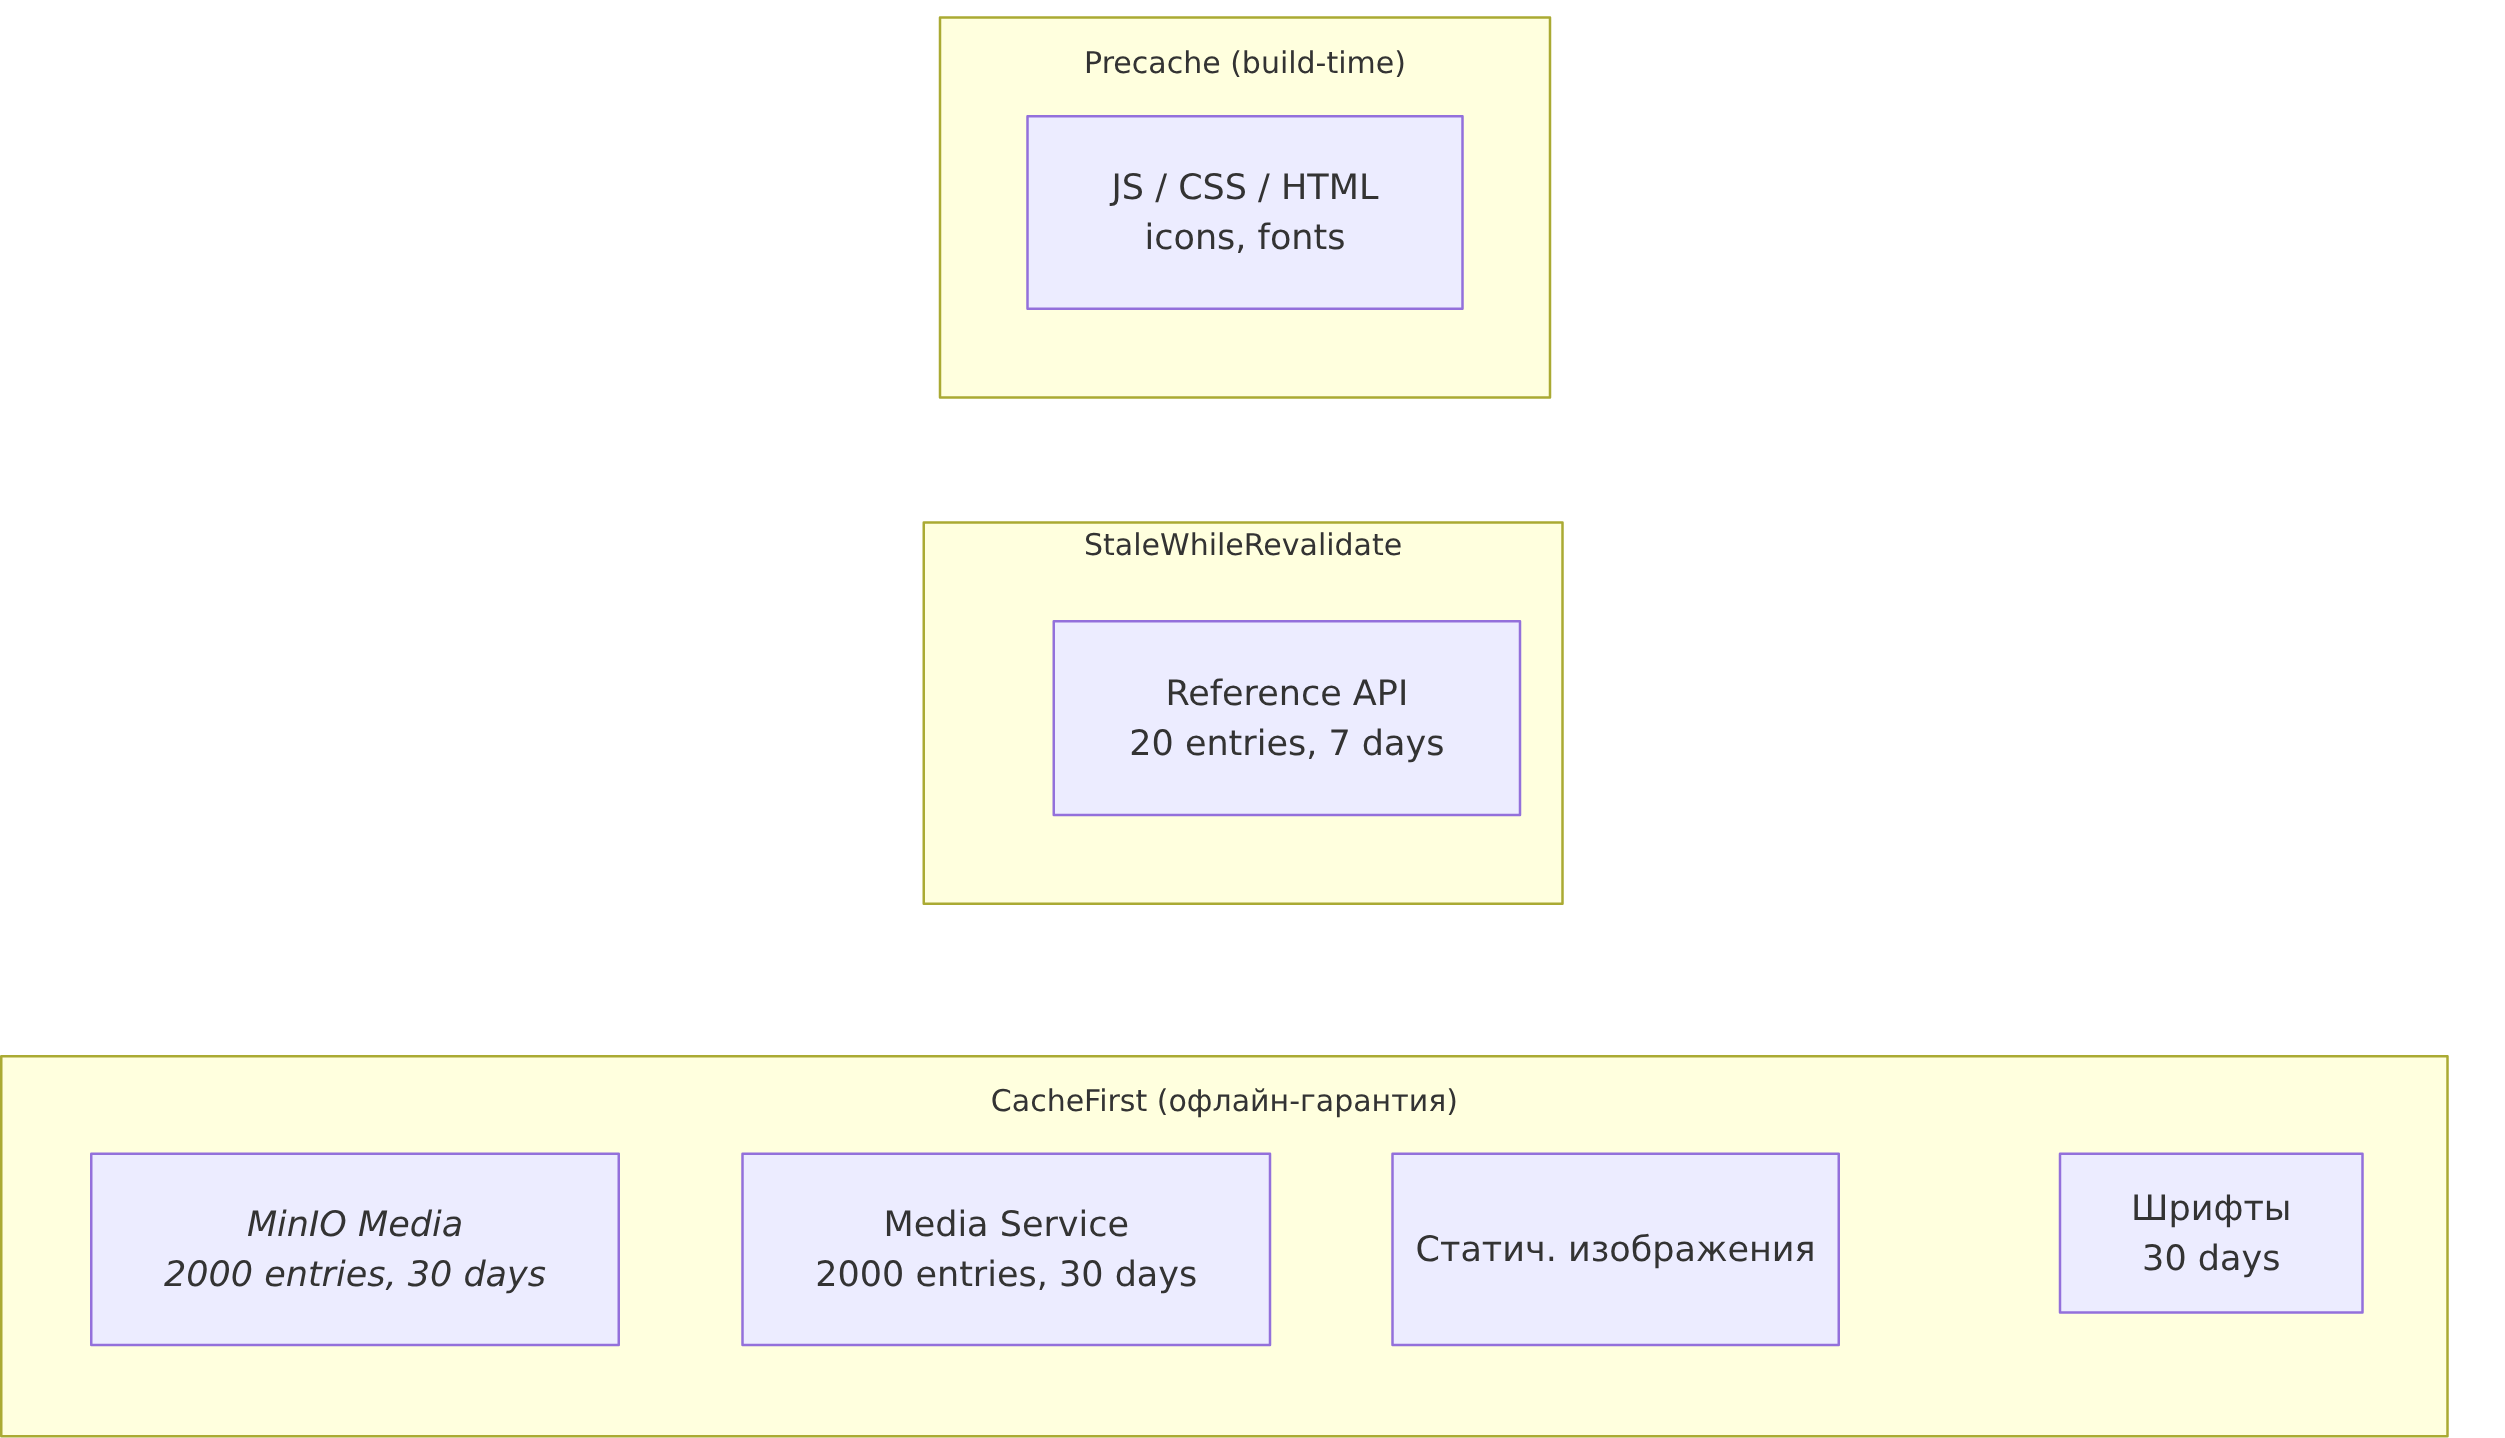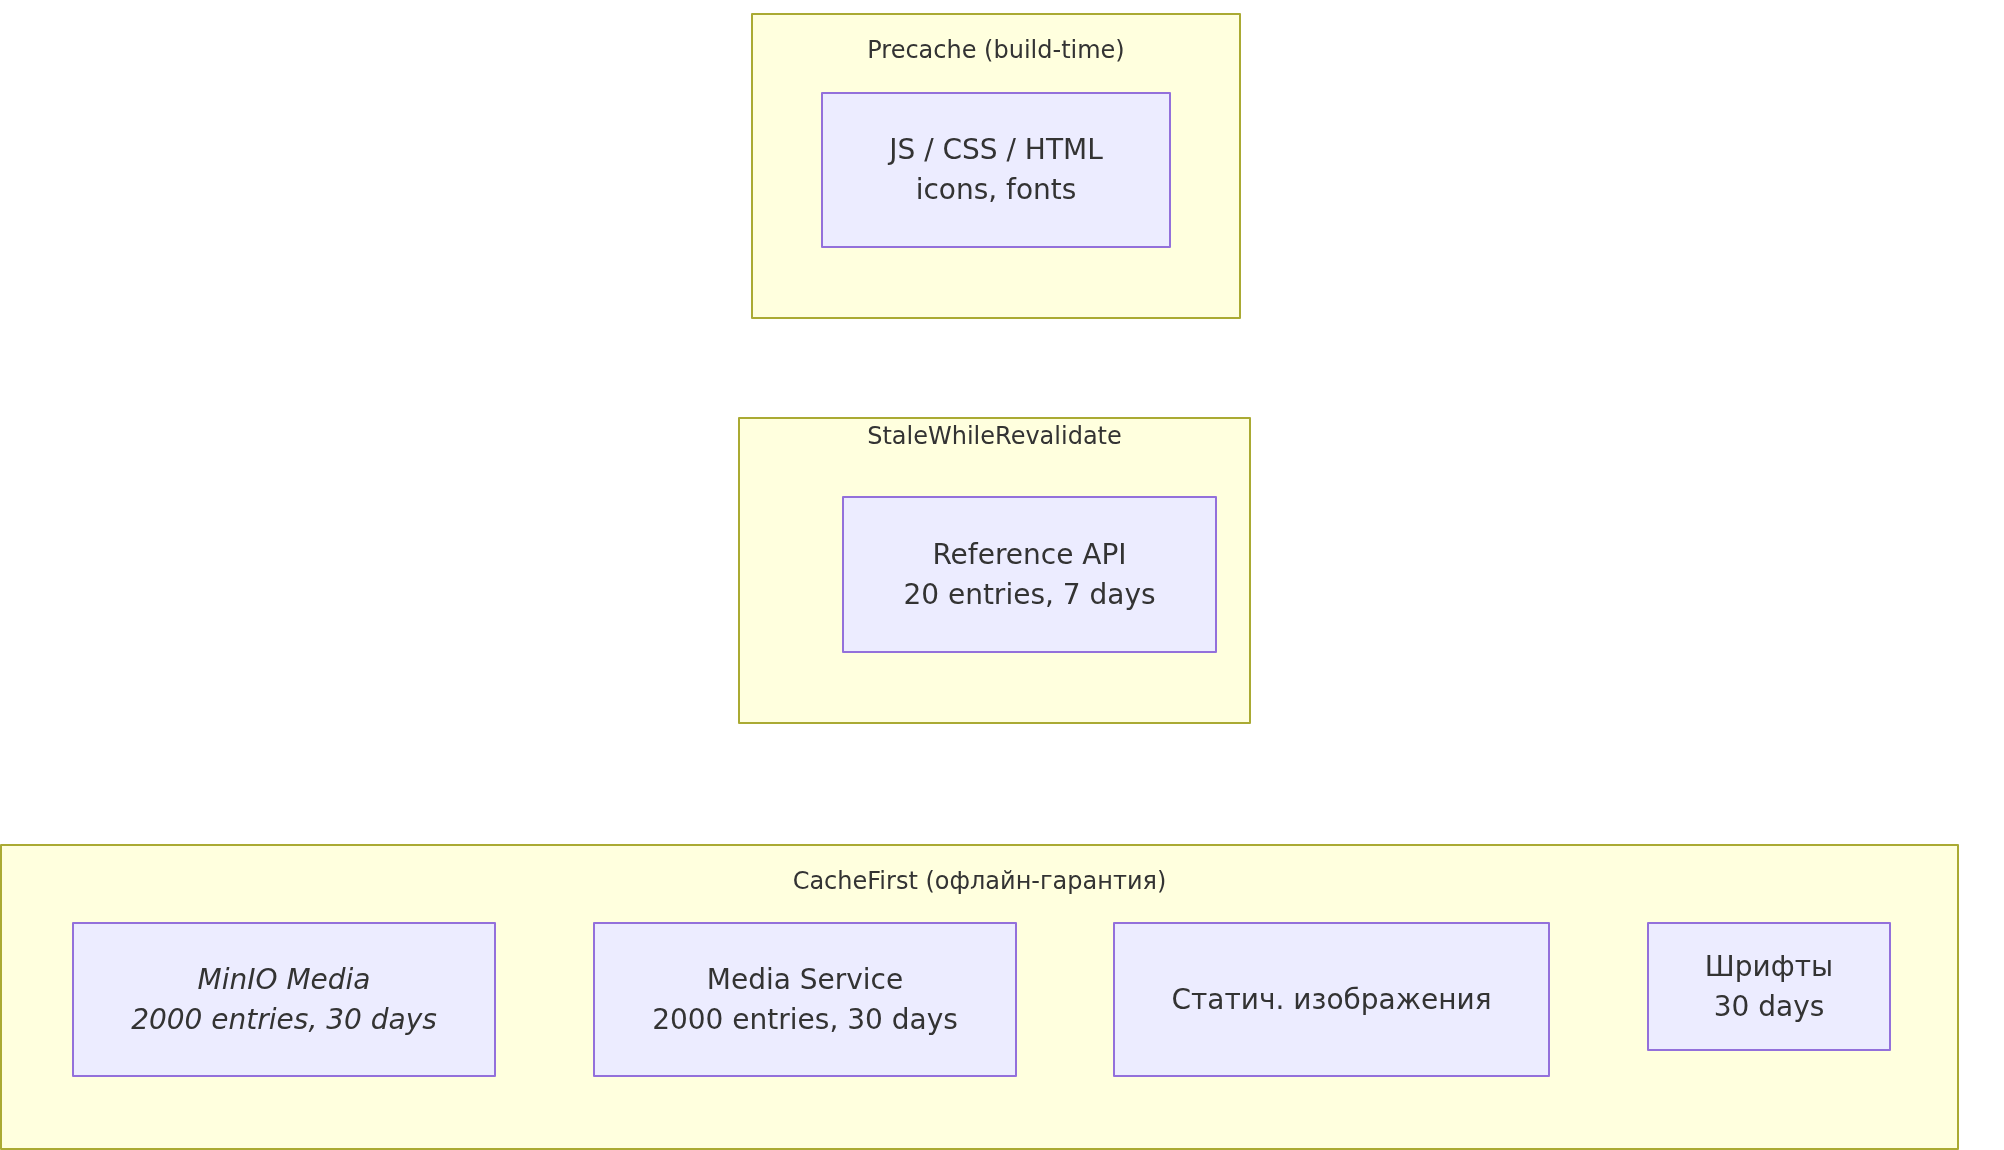--- a/index.html
+++ b/index.html
@@ -65,21 +65,21 @@
   
   #cluster-swr           { left: 738px;  top: 417px;  width: 513px; height: 307px; }
   #cluster-swr-title     { top: 0; }
   #node-swr-reference    { left: 68px;  top: 77px;  width: 375px; height: 157px; margin-left: 34px; }
 
   
   #cluster-cachefirst        { left: 0;  top: 820px;  width: 1959px; height: 306px; margin-top: 24px; }
   #cluster-cachefirst-title  { top: 18px; }
   #node-minio    { left: 70px;   top: 76px; width: 424px; height: 155px; font-style: italic; }
   #node-media    { left: 591px;  top: 76px; width: 424px; height: 155px; }
-  #node-static   { left: 1111px; top: 76px; width: 437px; height: 155px; }
+  #node-static   { left: 1111px; top: 76px; width: 359px; height: 155px; }
   #node-fonts    { left: 1645px; top: 76px; width: 244px; height: 129px; }
 </style>
 </head>
 <body>
 
 <div class="diagram">
 
   <div class="cluster" id="cluster-precache">
     <div class="cluster-title" id="cluster-precache-title">Precache (build-time)</div>
 

